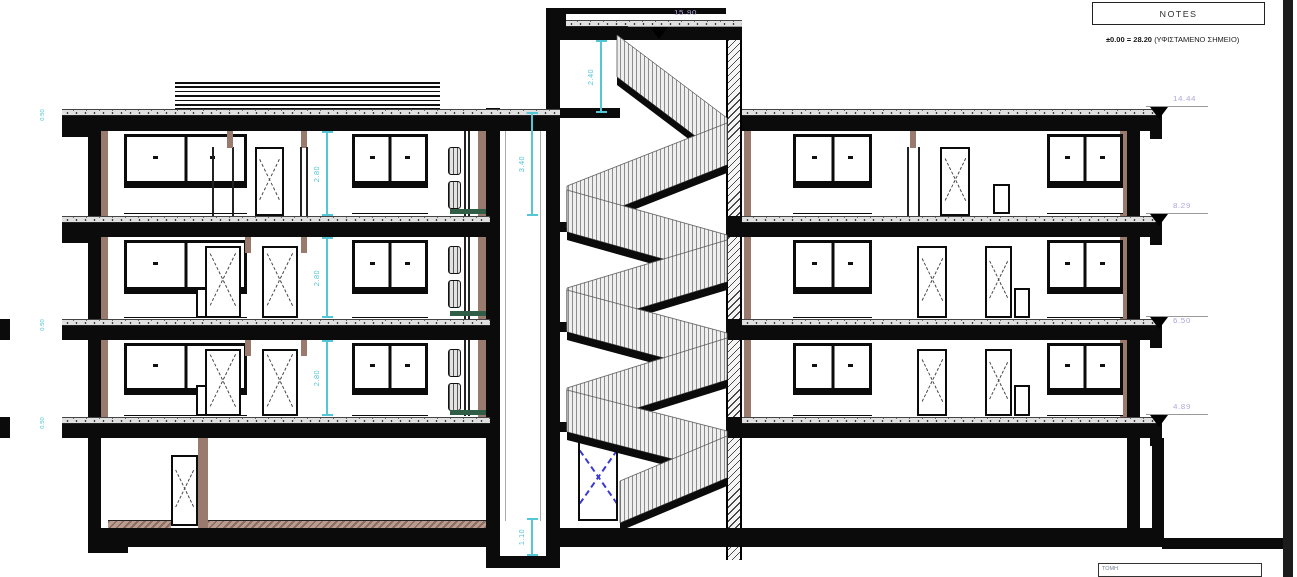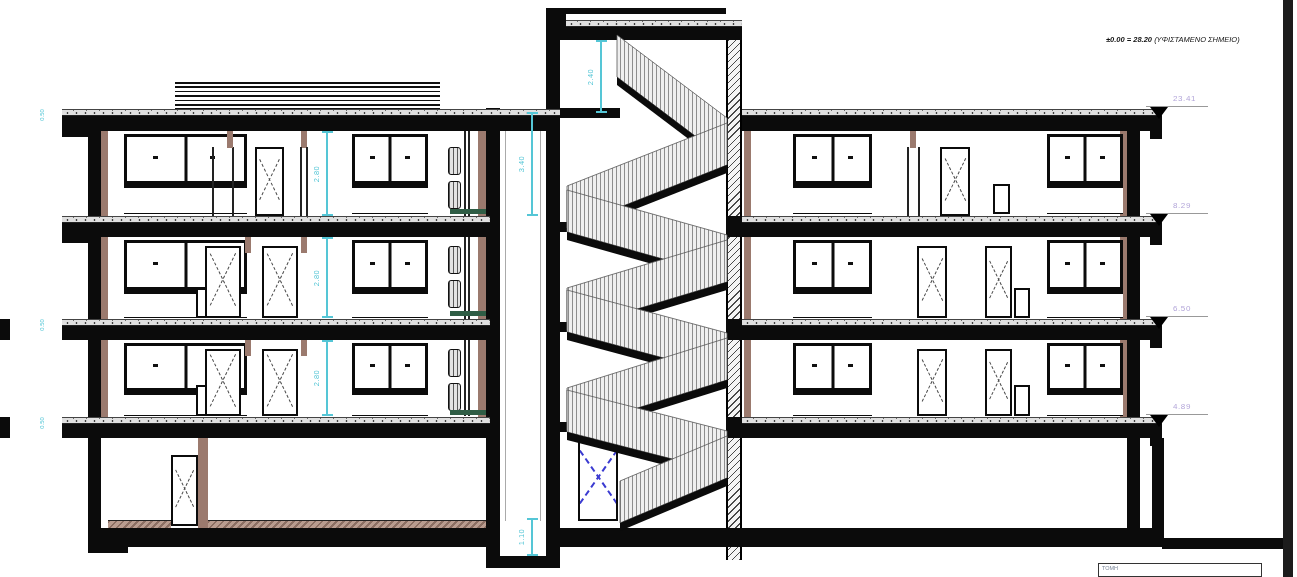--- a/index.html
+++ b/index.html
@@ -38,21 +38,21 @@
   .elev-text{position:absolute;color:#b3a6d9;font-size:8px;letter-spacing:.6px;white-space:nowrap;}
   .eline{position:absolute;height:1.4px;background:#999;}
   .etri{position:absolute;width:0;height:0;border-left:9px solid transparent;
         border-right:9px solid transparent;border-top:12px solid #000;}
   .hatchwall{border-left:2px solid #000;border-right:2px solid #000;box-sizing:border-box;
         background:repeating-linear-gradient(135deg,#4a4a4a 0 1px,#f5f5f5 1px 5px);}
   .louver{background:repeating-linear-gradient(180deg,#101010 0 1.6px,transparent 1.6px 4.4px);}
   .gl{background:#aaa;width:1px;}
   .notes-box{border:1.6px solid #222;background:#fff;display:flex;align-items:center;justify-content:center;
         font-size:9px;letter-spacing:1.4px;color:#333;box-sizing:border-box;}
-  .bench{font-size:7.5px;color:#111;white-space:nowrap;font-style:italic;}
+  .bench{font-size:7.5px;color:#111;white-space:nowrap;}
   .bench b{font-weight:bold;}
   .tbox{border:1.4px solid #333;background:#fff;font-size:5.5px;color:#7a8699;padding:1px 3px;box-sizing:border-box;}
 </style>
 </head>
 <body>
 
 <div class="canvas">
 
   <div class="a louver" style="left:175px;top:82px;width:265px;height:31px"></div>
 
@@ -356,41 +356,49 @@
   <div class="a vdim" style="left:531px;top:518px;height:38px">
     <div class="tk tkt"></div>
       <div class="tk tkb"></div>
     <span class="vlab">1.10</span>
   </div>
 
   <div class="a cylab" style="left:36px;top:112px">0.50</div>
   <div class="a cylab" style="left:36px;top:322px">0.50</div>
   <div class="a cylab" style="left:36px;top:420px">0.50</div>
 
+  <div class="a" style="left:628px;top:2px;width:120px;height:40px">
+    <span class="elev-text" style="left:46px;top:6px">15.90</span>
+    <div class="eline" style="left:0;top:24px;width:114px"></div>
+    <div class="etri" style="left:22px;top:25px"></div>
+  </div>
   <div class="a" style="left:1146px;top:94px;width:70px;height:30px">
-    <span class="elev-text" style="left:27px;top:0">23.41</span>
+    <span class="elev-text" style="left:27px;top:0">14.44</span>
     <div class="eline" style="left:0;top:12px;width:62px"></div>
     <div class="etri" style="left:4px;top:13px"></div>
   </div>
   <div class="a" style="left:1146px;top:201px;width:70px;height:30px">
     <span class="elev-text" style="left:27px;top:0">8.29</span>
     <div class="eline" style="left:0;top:12px;width:62px"></div>
     <div class="etri" style="left:4px;top:13px"></div>
   </div>
   <div class="a" style="left:1146px;top:304px;width:70px;height:30px">
-    <span class="elev-text" style="left:27px;top:0">6.50</span>
+    <span class="elev-text" style="left:27px;top:12px">6.50</span>
     <div class="eline" style="left:0;top:12px;width:62px"></div>
     <div class="etri" style="left:4px;top:13px"></div>
   </div>
   <div class="a" style="left:1146px;top:402px;width:70px;height:30px">
     <span class="elev-text" style="left:27px;top:0">4.89</span>
     <div class="eline" style="left:0;top:12px;width:62px"></div>
     <div class="etri" style="left:4px;top:13px"></div>
   </div>
 
+  <div class="a notes-box" style="left:1092px;top:2px;width:173px;height:23px">
+    <span>NOTES</span>
+  </div>
   <div class="a bench" style="left:1106px;top:35px">
     <b>±0.00 = 28.20</b>
     <span>(ΥΦΙΣΤΑΜΕΝΟ ΣΗΜΕΙΟ)</span>
   </div>
   <div class="a tbox" style="left:1098px;top:563px;width:164px;height:14px">
     <span>ΤΟΜΗ</span>
   </div>
 
   <div class="a" style="left:1283px;top:0;width:10px;height:577px;background:#1c1c1c"></div>
 </div>

